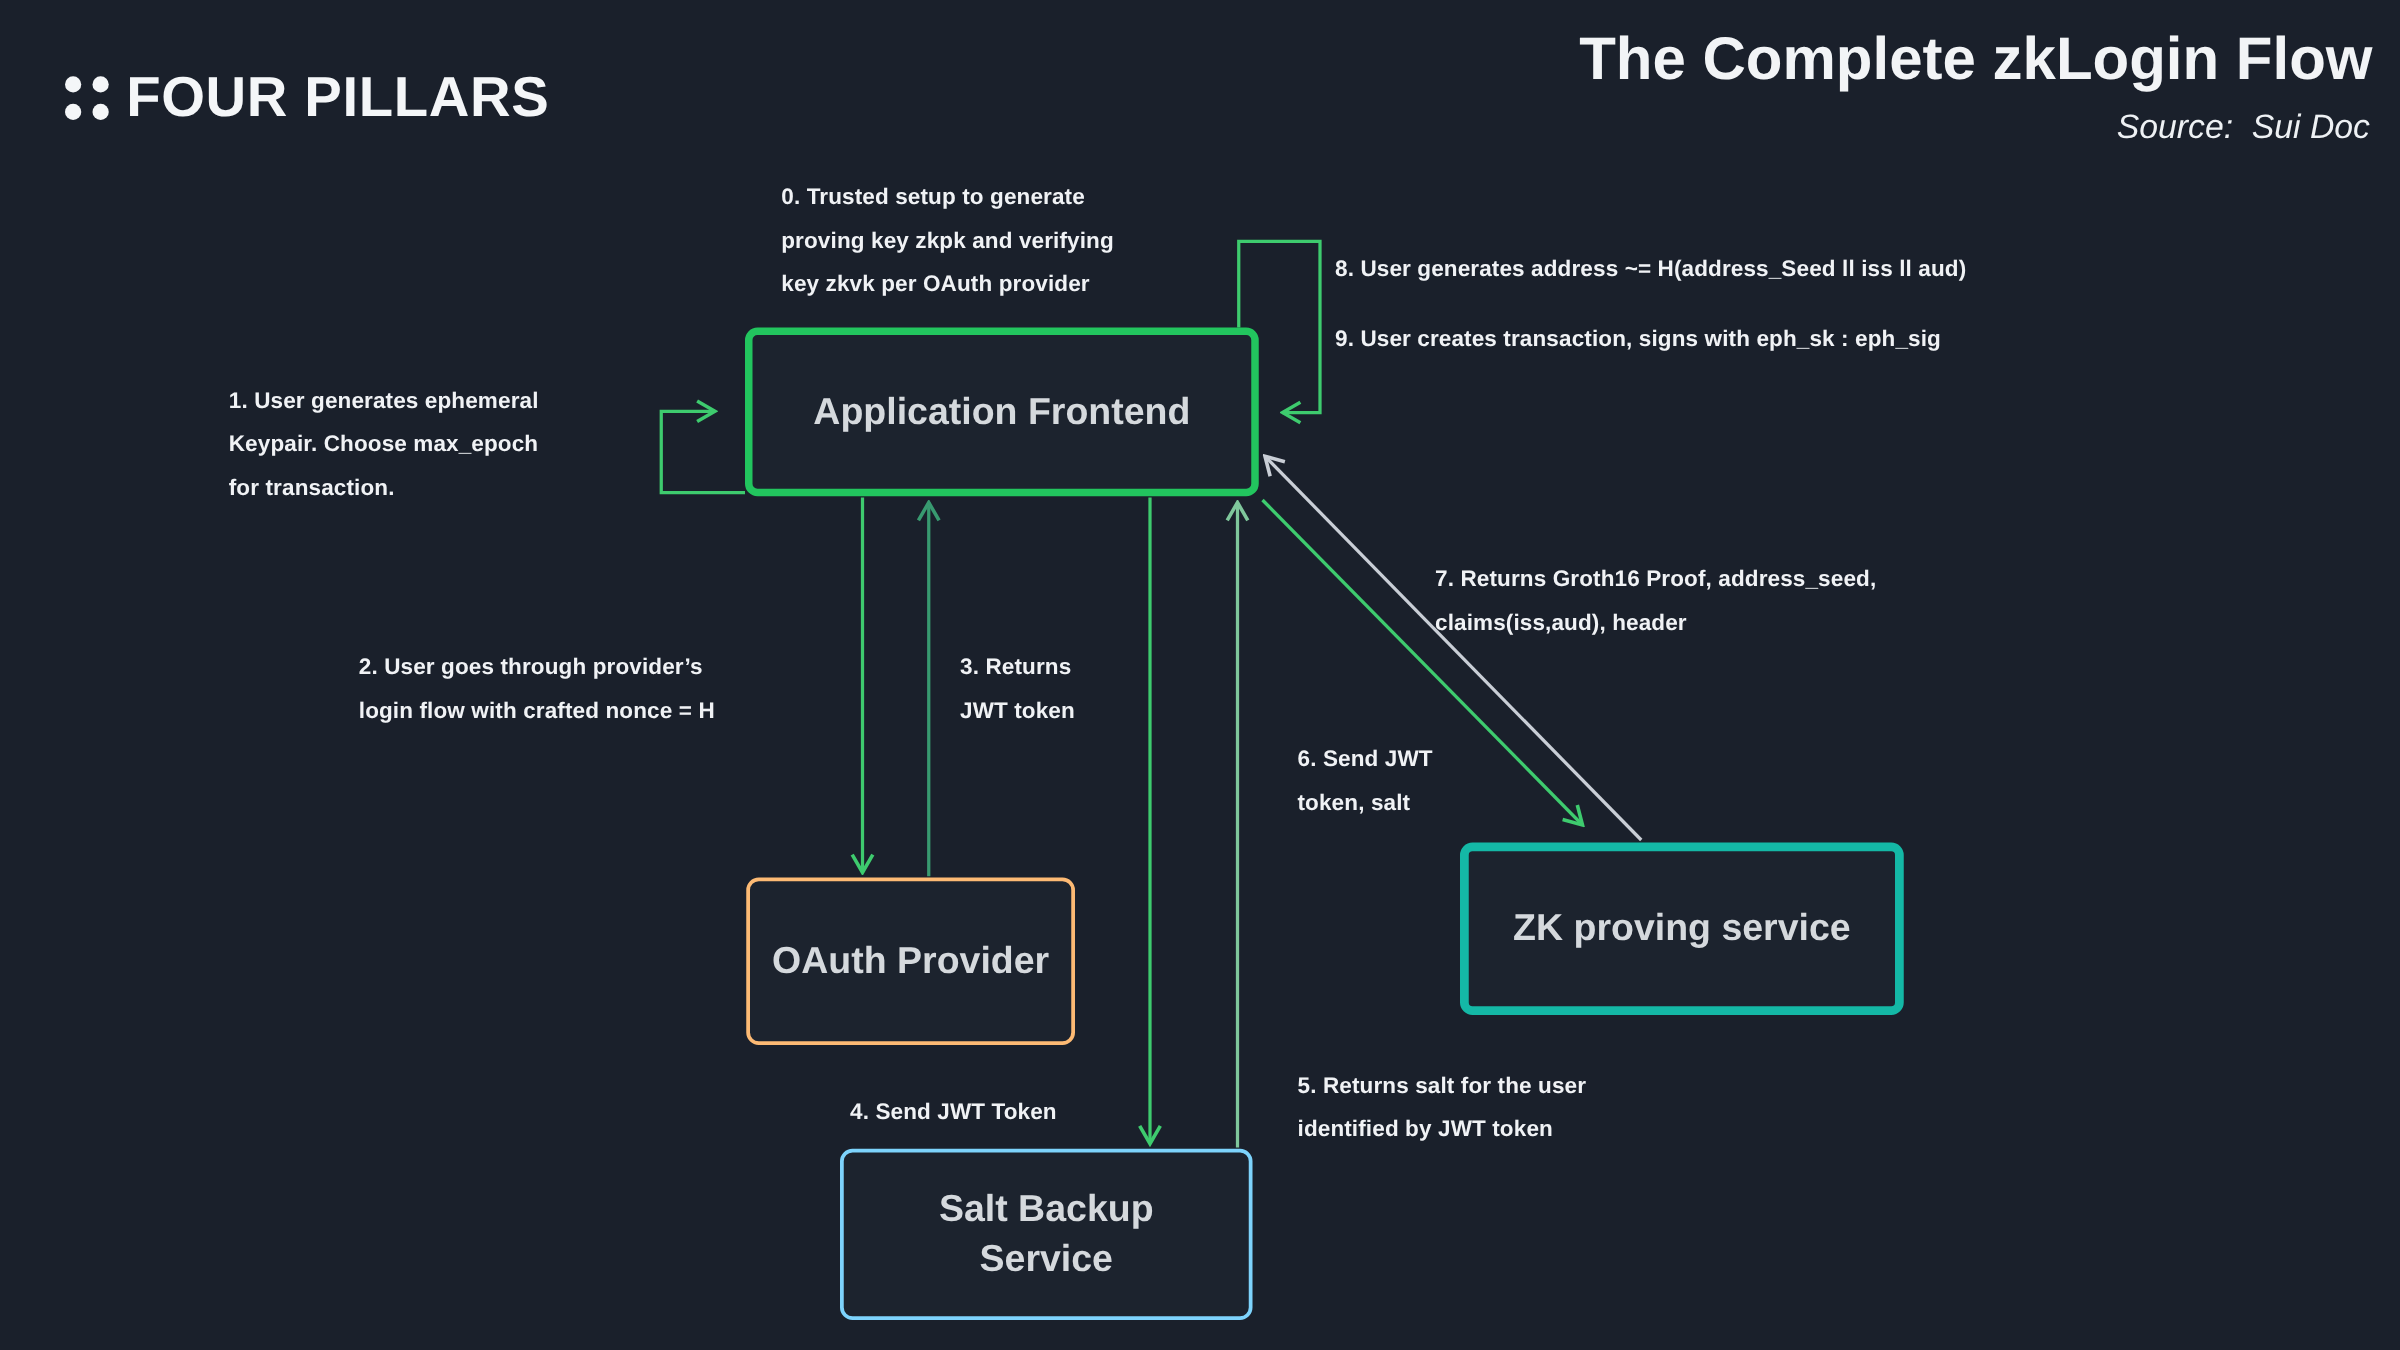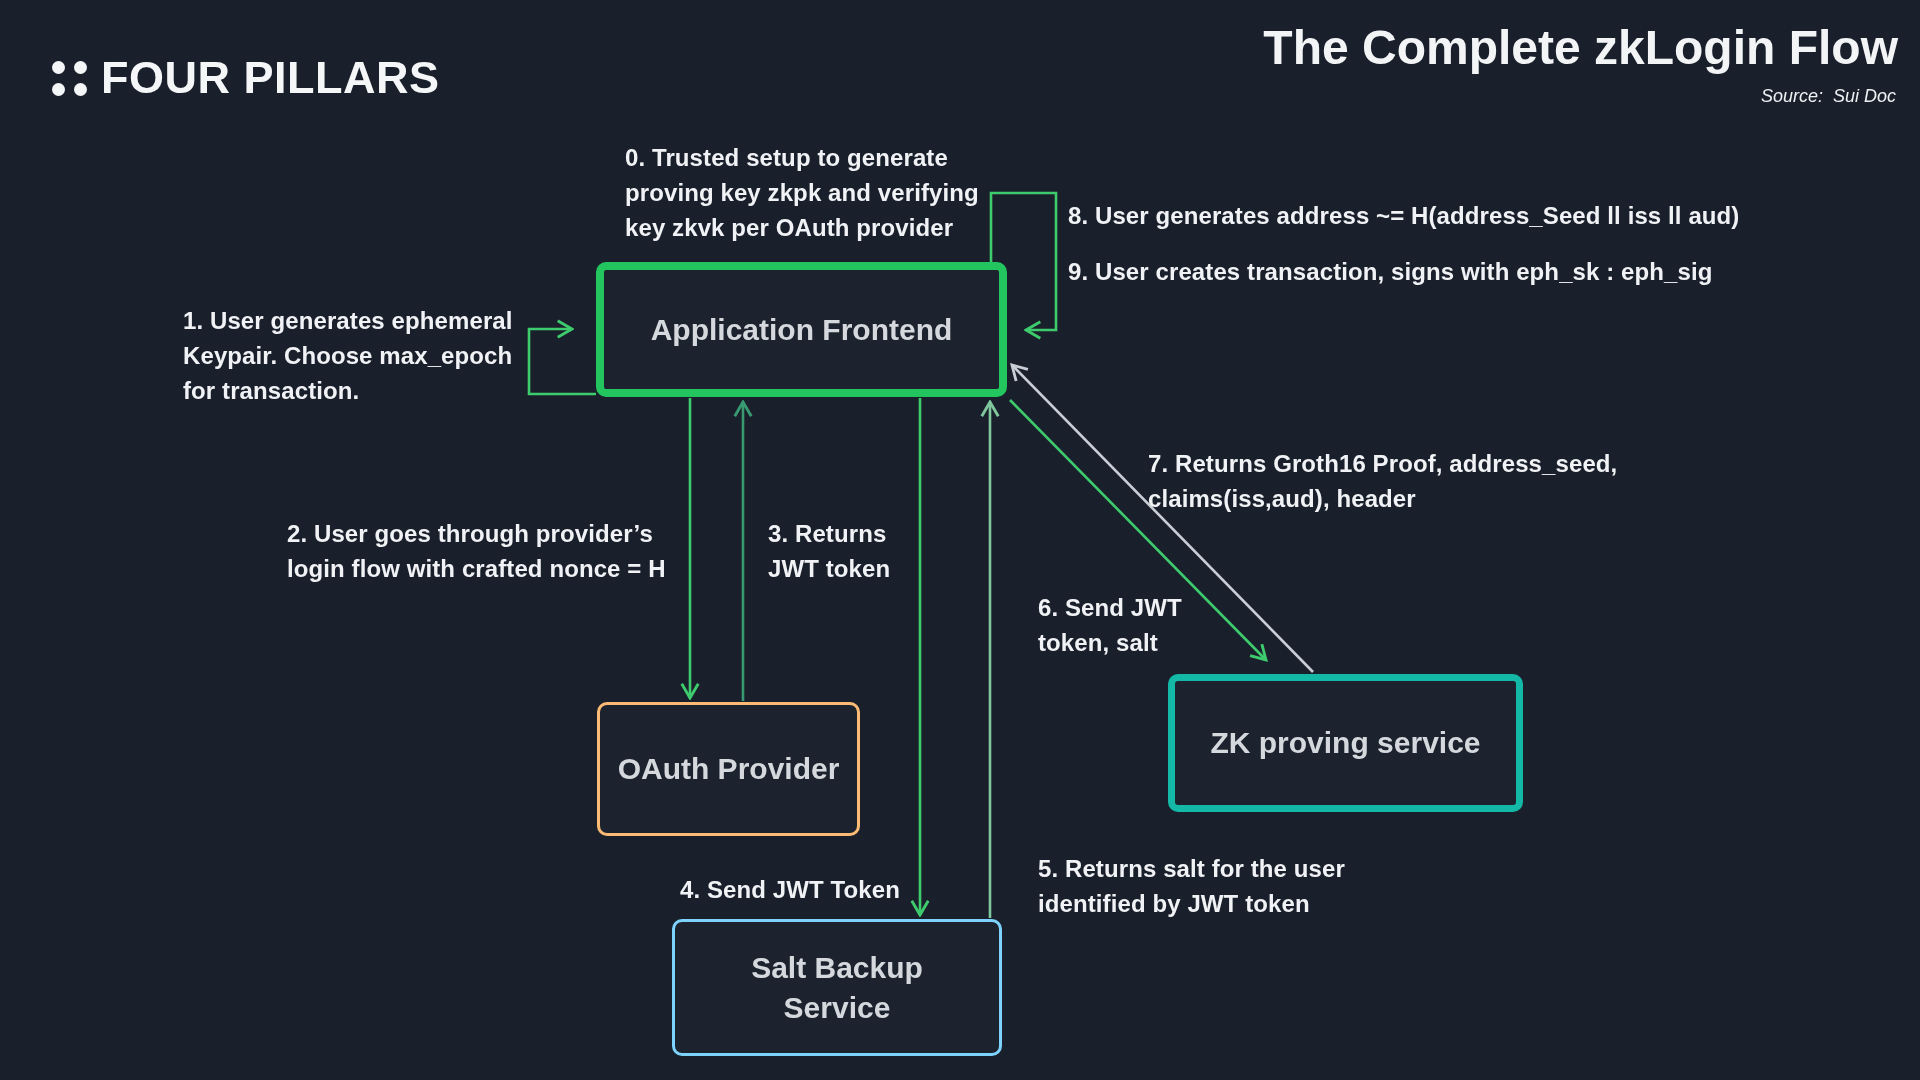--- a/index.html
+++ b/index.html
@@ -12,38 +12,38 @@
   }
   .stage { position: absolute; inset: 0; width: 1920px; height: 1080px; }
 
   
   .logo-wrap { position: absolute; left: 52px; top: 52px; display: flex; align-items: center; gap: 14px; }
   .logo-dots { display: grid; grid-template-columns: 13px 13px; grid-template-rows: 13px 13px; gap: 9px; }
   .logo-dots .dot { width: 13px; height: 13px; border-radius: 50%; background: #f4f6f8; }
   .brand-text { color: #f4f6f8; font-size: 45px; font-weight: 700; letter-spacing: 0.5px; }
 
   .title { position: absolute; right: 22px; top: 20px; color: #f2f4f6; font-size: 48px; font-weight: 700; text-align: right; }
-  .source { position: absolute; right: 24px; top: 86px; color: #eef1f4; font-size: 18px; font-style: italic; font-weight: 500; white-space: pre; text-align: right; }
+  .source { position: absolute; right: 24px; top: 86px; color: #eef1f4; font-size: 27px; font-style: italic; font-weight: 500; white-space: pre; text-align: right; }
 
   
   .node {
     position: absolute; box-sizing: border-box;
     border-radius: 10px; background: #1c232e;
     display: flex; align-items: center; justify-content: center;
     color: #d5d9dd; font-size: 30px; font-weight: 700;
     text-align: center; white-space: pre-line; line-height: 40px;
   }
-  .node-af   { left: 596px;  top: 262px; width: 411px; height: 135px; border: 8px solid #22c55e; }
+  .node-af   { left: 596px;  top: 262px; width: 411px; height: 135px; border: 6px solid #22c55e; }
   .node-oa   { left: 597px;  top: 702px; width: 263px; height: 134px; border: 3px solid #fdba74; }
   .node-zk   { left: 1168px; top: 674px; width: 355px; height: 138px; border: 7px solid #14b8a6; }
   .node-salt { left: 672px;  top: 919px; width: 330px; height: 137px; border: 3px solid #7dd3fc; }
 
   
   .step {
-    position: absolute; color: #f0f2f5; font-size: 24px; font-weight: 700;
+    position: absolute; color: #f0f2f5; font-size: 18px; font-weight: 700;
     white-space: pre-line; line-height: 35px; letter-spacing: 0.1px;
   }
   .s0 { left: 625px;  top: 140px; }
   .s1 { left: 183px;  top: 303px; }
   .s2 { left: 287px;  top: 516px; }
   .s3 { left: 768px;  top: 516px; }
   .s4 { left: 680px;  top: 872px; }
   .s5 { left: 1038px; top: 851px; }
   .s6 { left: 1038px; top: 590px; }
   .s7 { left: 1148px; top: 446px; }

